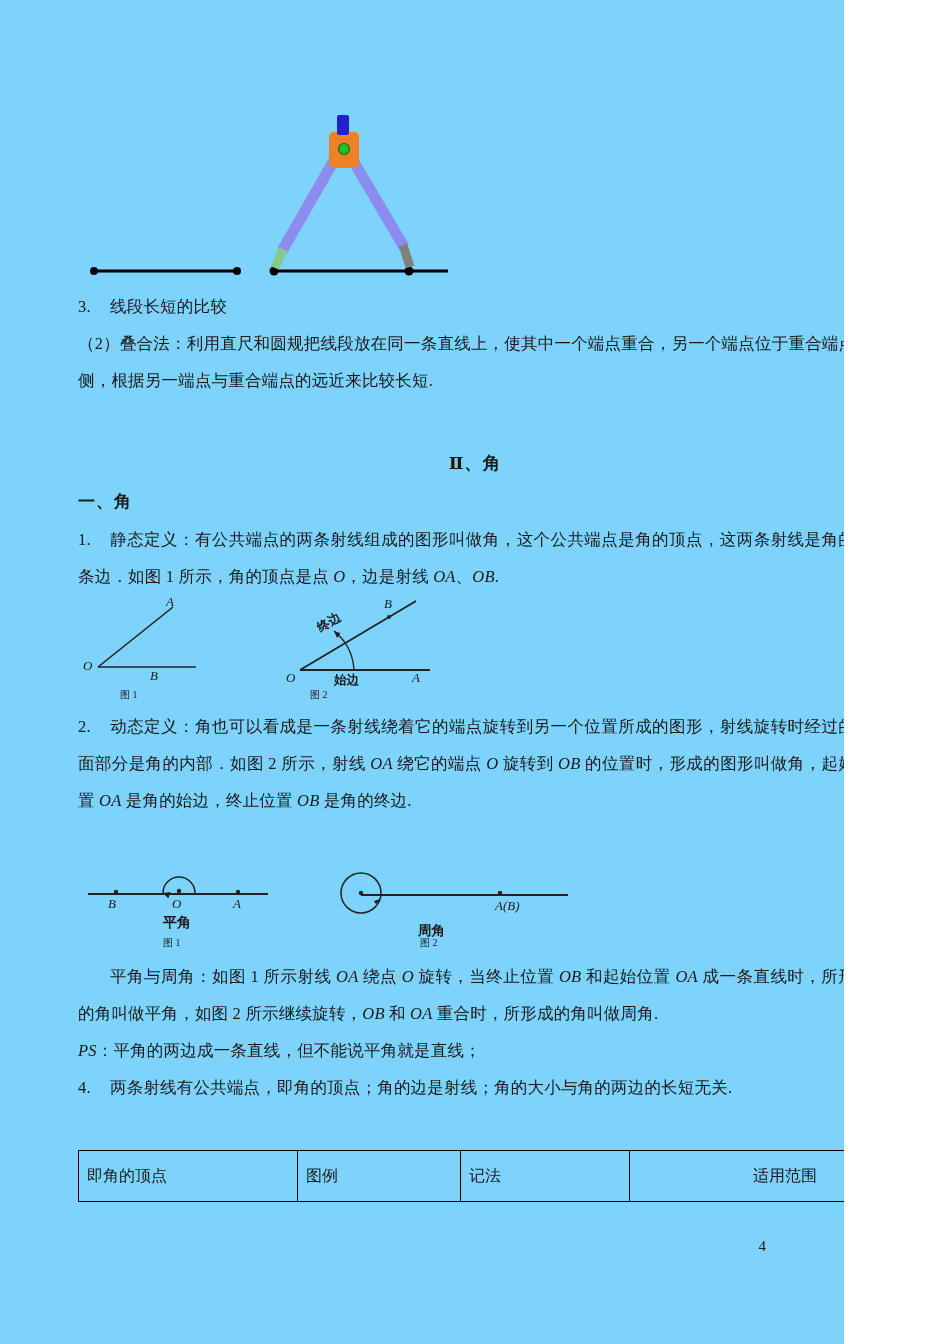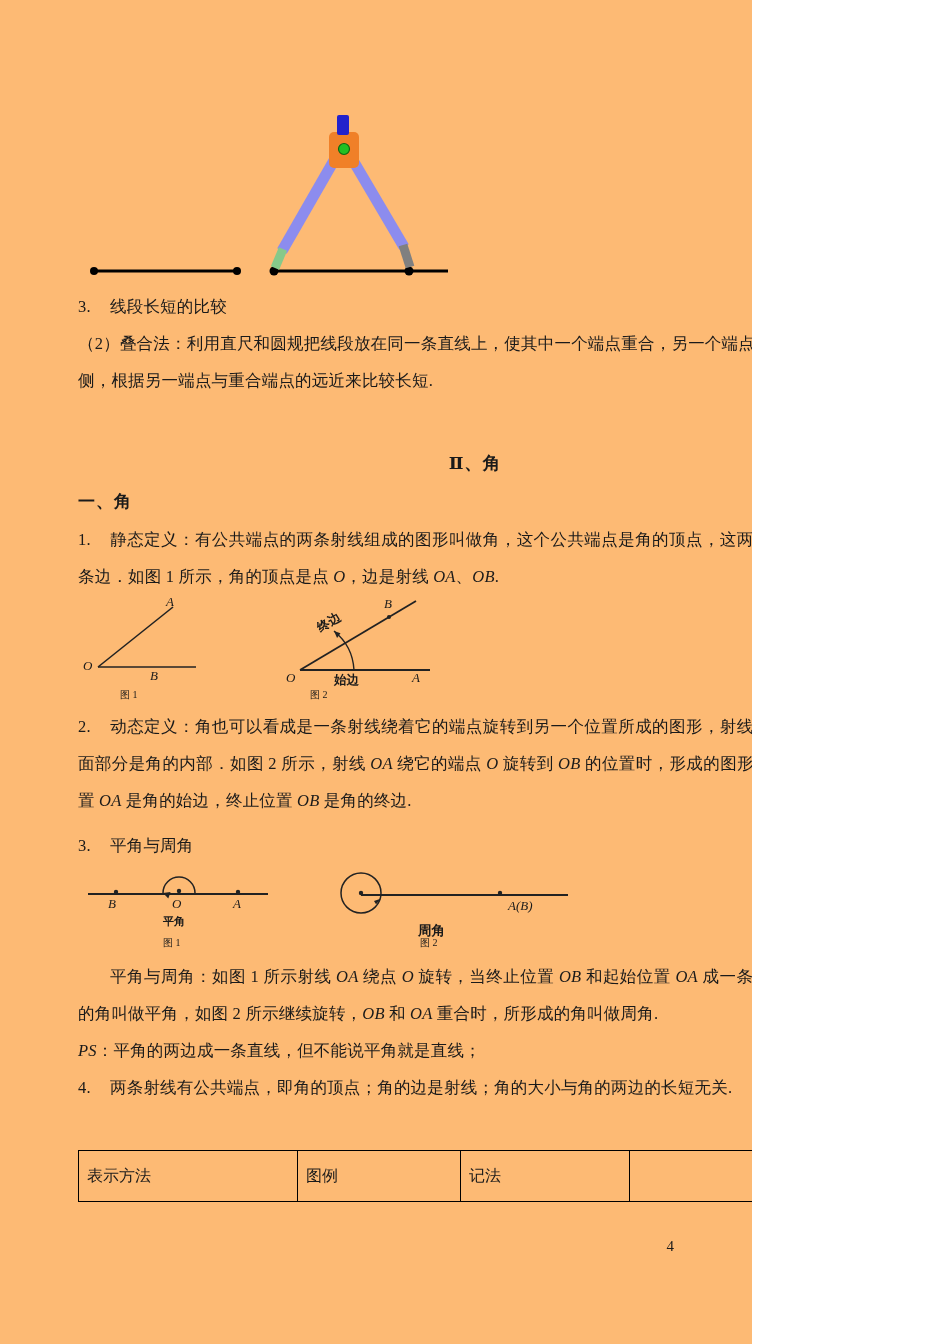--- a/index.html
+++ b/index.html
@@ -6,23 +6,23 @@
     margin: 0;
     padding: 0;
     background: #ffffff;
   }
   body {
     font-family: "Liberation Serif", "DejaVu Serif", serif;
     color: #1a1a1a;
   }
   #page {
     position: relative;
-    width: 752px;
+    width: 844px;
     height: 1344px;
-    background: #fdba74;
+    background: #7dd3fc;
     overflow: hidden;
   }
   .content {
     position: absolute;
     left: 78px;
     top: 0;
     width: 794px;
   }
 
   
@@ -190,25 +190,20 @@
     <span class="fig-label-cn" style="left:256px; top:74px;">始边</span>
     <span class="fig-caption-abs" style="left:232px; top:90px;">图 2</span>
   </div>
 
   <div class="content" style="top:708px;">
     <p class="para">
       <span class="num">2.</span><span>动态定义：角也可以看成是一条射线绕着它的端点旋转到另一个位置所成的图形，射线旋转时经过的平面部分是角的内部．如图 2 所示，射线 </span><span class="italic">OA</span><span> 绕它的端点 </span><span class="italic">O</span><span> 旋转到 </span><span class="italic">OB</span><span> 的位置时，形成的图形叫做角，起始位置 </span><span class="italic">OA</span><span> 是角的始边，终止位置 </span><span class="italic">OB</span><span> 是角的终边.</span>
     </p>
   </div>
 
-  <div class="content" style="top:827px;">
-    <p class="para">
-      <span class="num">3.</span><span>平角与周角</span>
-    </p>
-  </div>
 
   <div class="figure-block" style="position:absolute; left:78px; top:862px; width:520px; height:100px;">
     <svg width="520" height="100" viewBox="0 0 520 100">
 
       <line x1="10" y1="32" x2="190" y2="32" stroke="#222" stroke-width="2"></line>
       <circle cx="38" cy="30" r="2.2" fill="#222"></circle>
       <circle cx="101" cy="29" r="2.2" fill="#222"></circle>
       <circle cx="160" cy="30" r="2.2" fill="#222"></circle>
       <path d="M 117 31 A 16 16 0 1 0 85 31" fill="none" stroke="#222" stroke-width="1.5"></path>
       <path d="M 85 31 l 7.5 -1.0 l -2.2 6.4 z" fill="#222"></path>
@@ -216,45 +211,45 @@
       <line x1="283" y1="33" x2="490" y2="33" stroke="#222" stroke-width="1.8"></line>
       <circle cx="283" cy="31" r="2.2" fill="#222"></circle>
       <circle cx="422" cy="31" r="2.2" fill="#222"></circle>
       <circle cx="283" cy="31" r="20" fill="none" stroke="#222" stroke-width="1.5"></circle>
       <path d="M 296 39 l 7.2 -2.4 l -5.2 5.6 z" fill="#222"></path>
     </svg>
 
     <span class="fig-label" style="left:30px; top:34px;">B</span>
     <span class="fig-label" style="left:94px; top:34px;">O</span>
     <span class="fig-label" style="left:155px; top:34px;">A</span>
-    <span class="fig-label-cn" style="left:85px; top:52px; font-size:11px;">平角</span>
+    <span class="fig-label-cn" style="left:85px; top:52px; font-size:14px;">平角</span>
     <span class="fig-caption-abs" style="left:85px; top:74px;">图 1</span>
 
-    <span class="fig-label" style="left:430px; top:36px;">A(B)</span>
+    <span class="fig-label" style="left:417px; top:36px;">A(B)</span>
     <span class="fig-label-cn" style="left:340px; top:52px; font-size:13.5px;margin-top:8px;">周角</span>
     <span class="fig-caption-abs" style="left:342px; top:74px;">图 2</span>
   </div>
 
   <div class="content" style="top:958px;">
     <p class="para indent-1">
       <span>平角与周角：如图 1 所示射线 </span><span class="italic">OA</span><span> 绕点 </span><span class="italic">O</span><span> 旋转，当终止位置 </span><span class="italic">OB</span><span> 和起始位置 </span><span class="italic">OA</span><span> 成一条直线时，所形成的角叫做平角，如图 2 所示继续旋转，</span><span class="italic">OB</span><span> 和 </span><span class="italic">OA</span><span> 重合时，所形成的角叫做周角.</span>
     </p>
     <p class="para">
       <span class="italic">PS</span><span>：平角的两边成一条直线，但不能说平角就是直线；</span>
     </p>
     <p class="para">
       <span class="num">4.</span><span>两条射线有公共端点，即角的顶点；角的边是射线；角的大小与角的两边的长短无关.</span>
     </p>
   </div>
 
   <div style="position:absolute; left:78px; top:1150px;">
     <table class="angle-table">
       <tbody>
           <tr>
-        <td class="col-a">表示方法</td>
+        <td class="col-a">即角的顶点</td>
         <td class="col-b">图例</td>
         <td class="col-c">记法</td>
         <td class="col-d">适用范围</td>
       </tr>
     </tbody>
       </table>
   </div>
 
   <div class="page-num">4</div>
 

